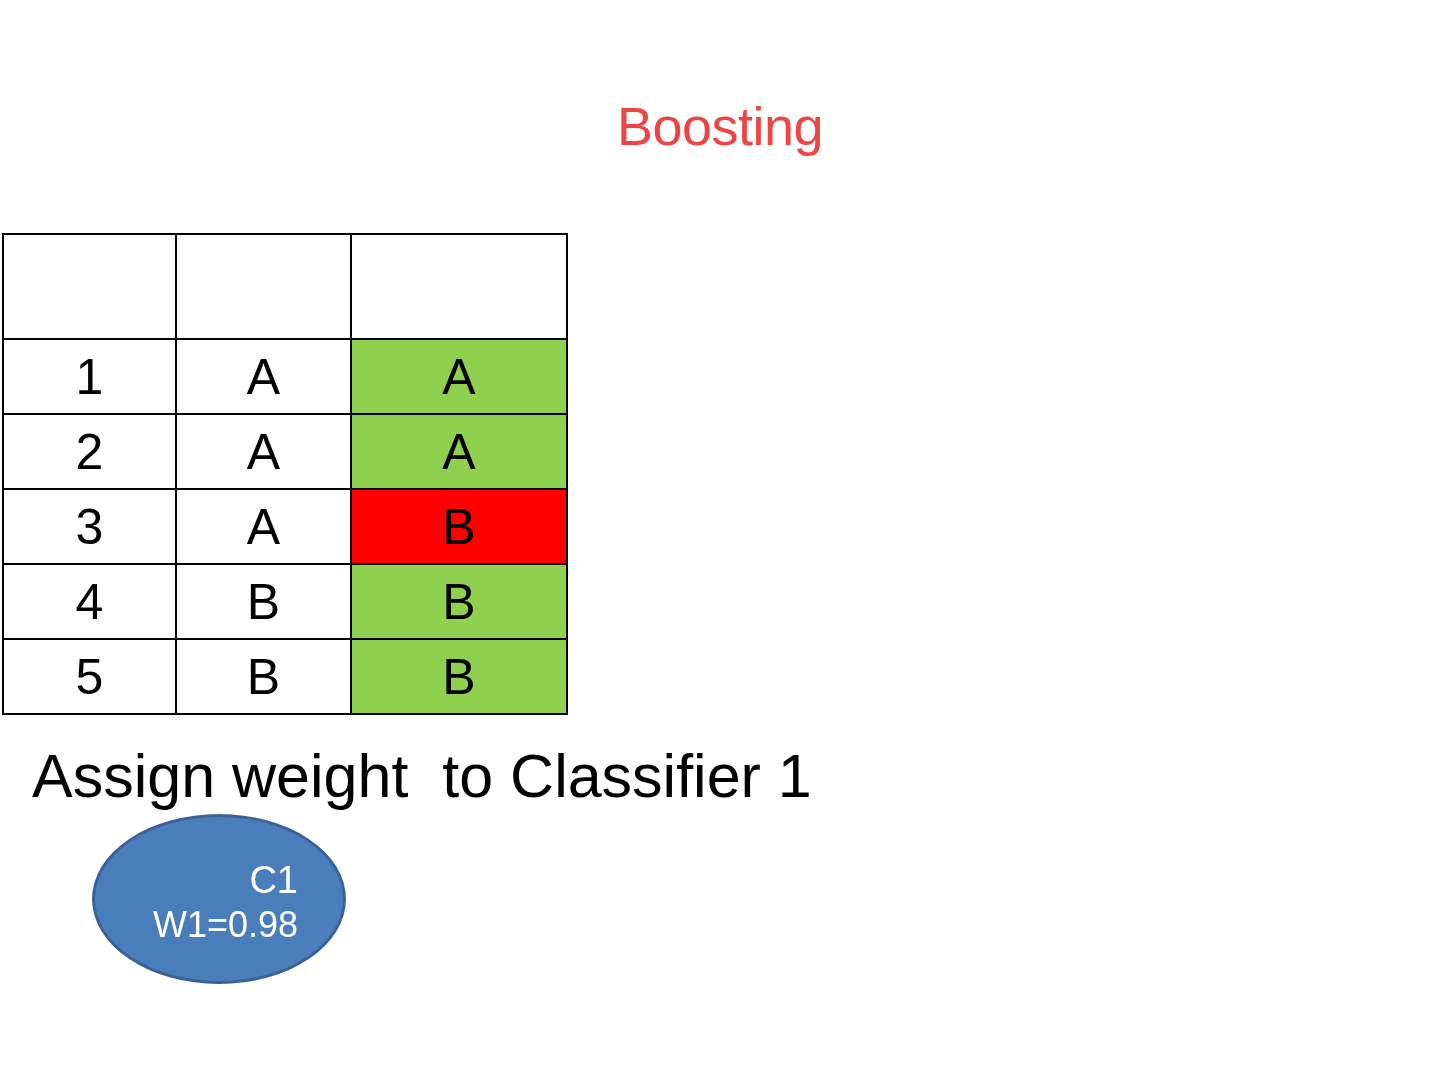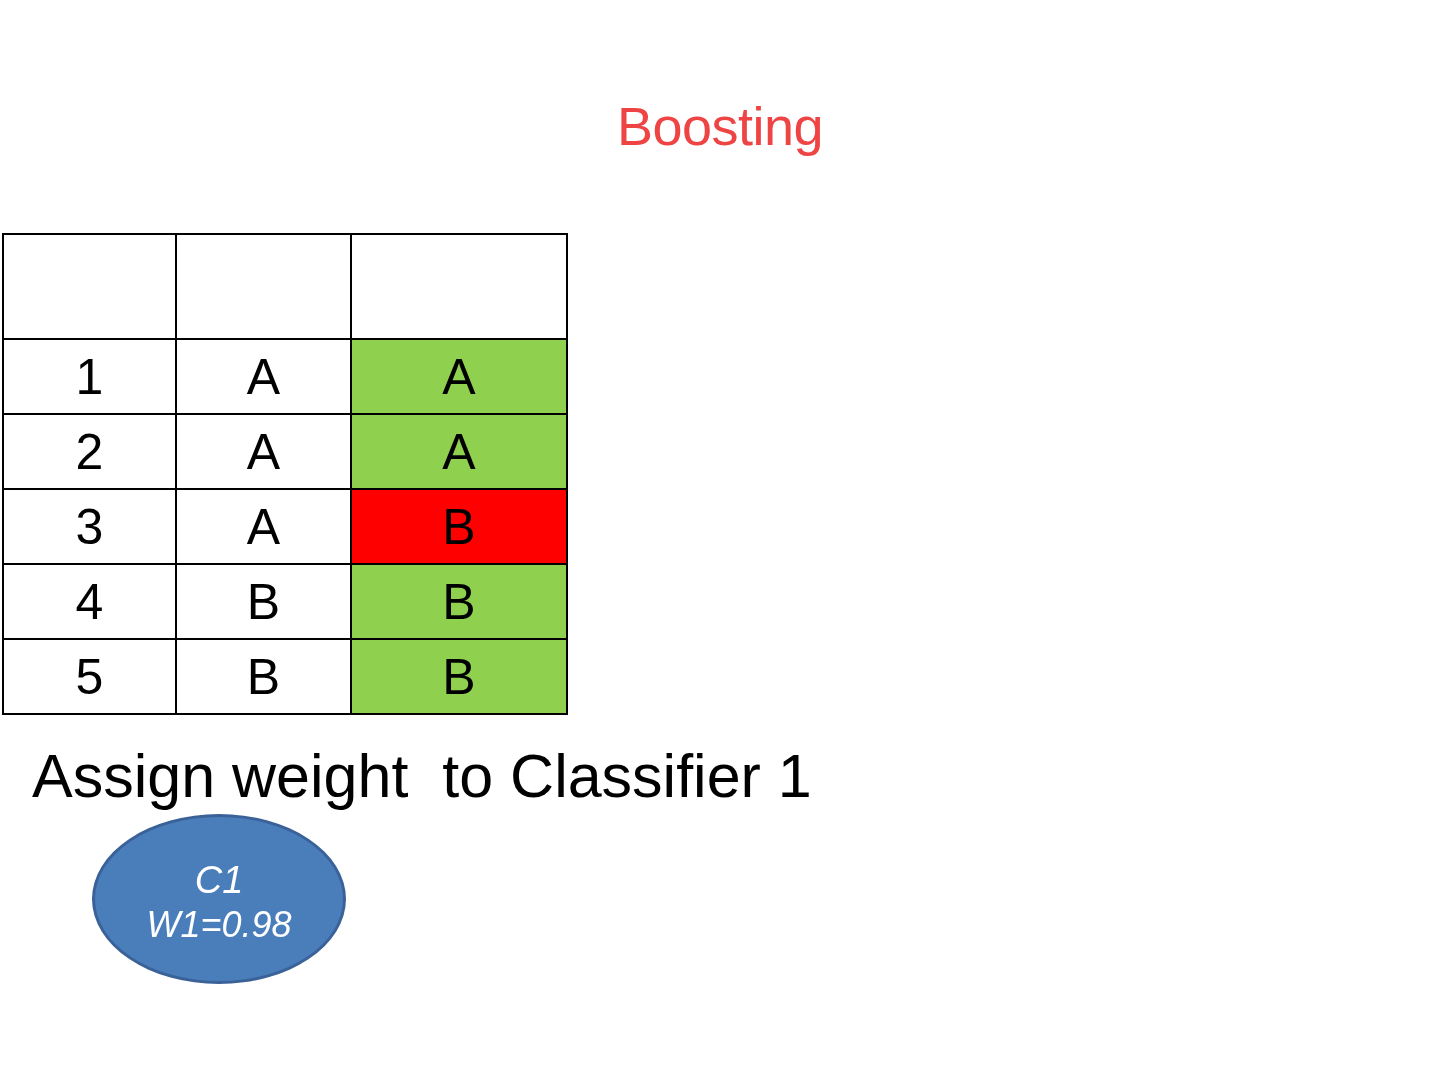--- a/index.html
+++ b/index.html
@@ -103,25 +103,24 @@
     border: 3px solid #3A6298;
     box-sizing: border-box;
     display: flex;
     flex-direction: column;
     align-items: center;
     justify-content: center;
     overflow: visible;
   }
   .classifier-inner {
     width: 158px;
-    text-align: center;
+    text-align: right;
     color: #ffffff;
     position: relative;
     top: 3px;
-    font-style: italic;
   }
   .classifier-name {
     font-size: 38px;
     line-height: 45px;
     color: #ffffff;
     white-space: pre;
   }
   .classifier-weight {
     font-size: 36px;
     line-height: 44px;

